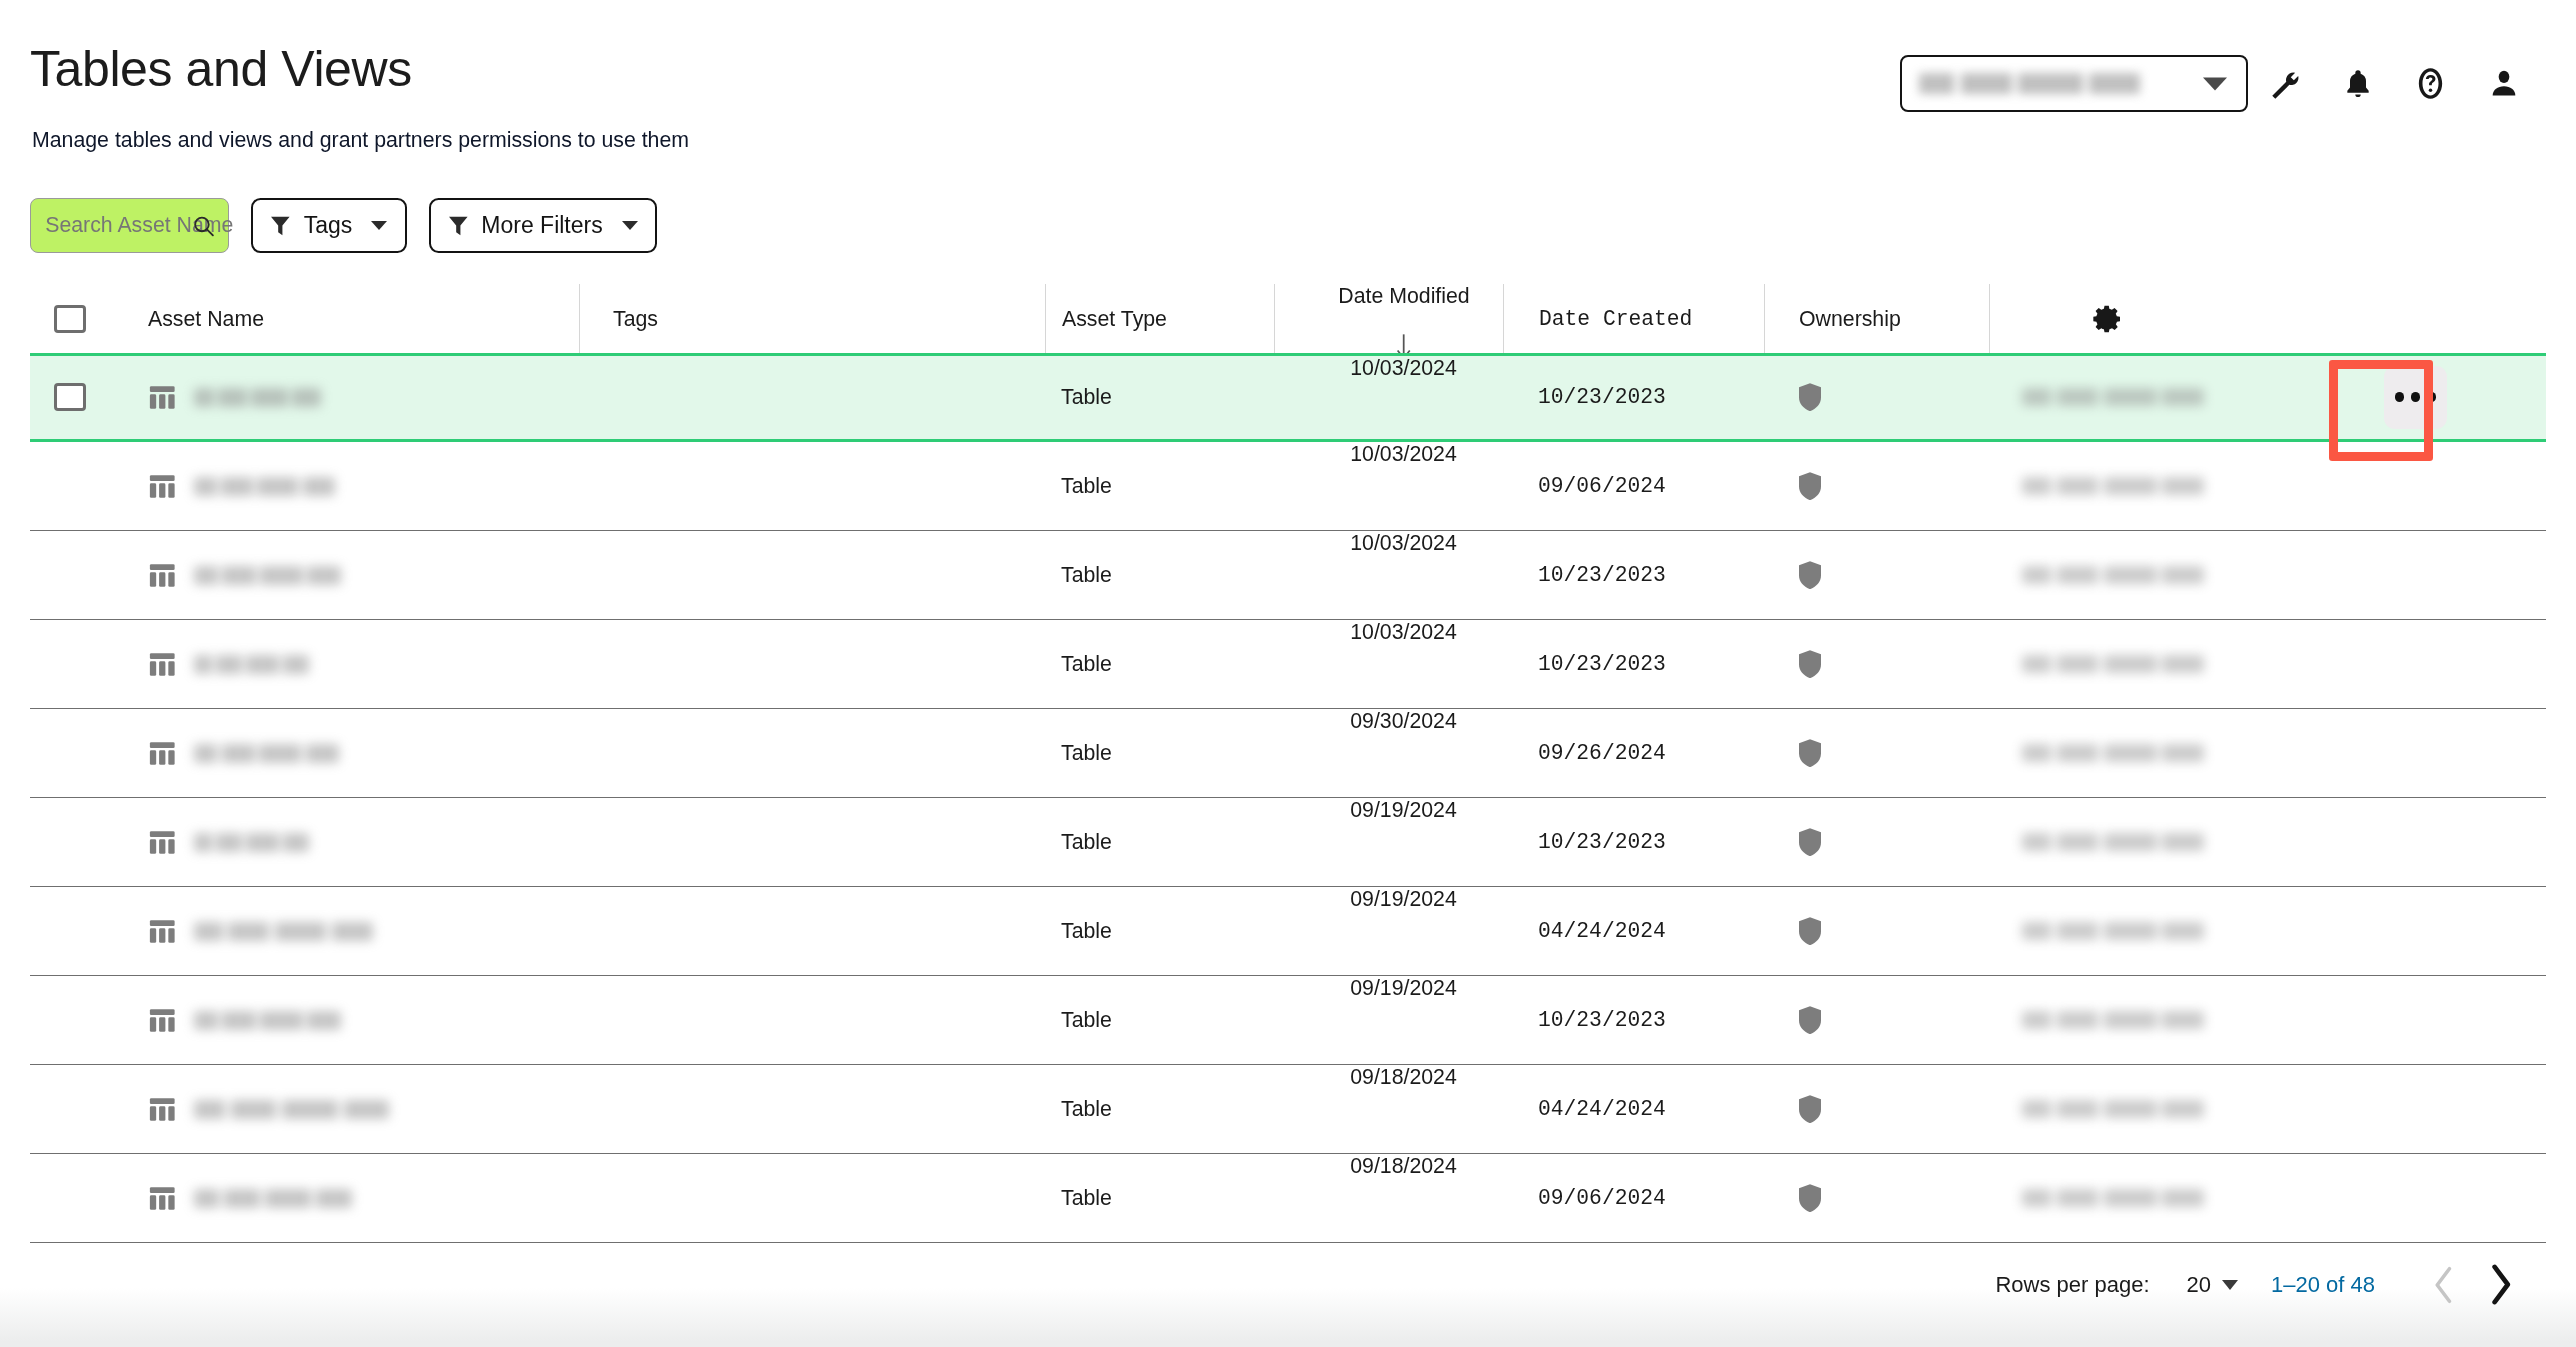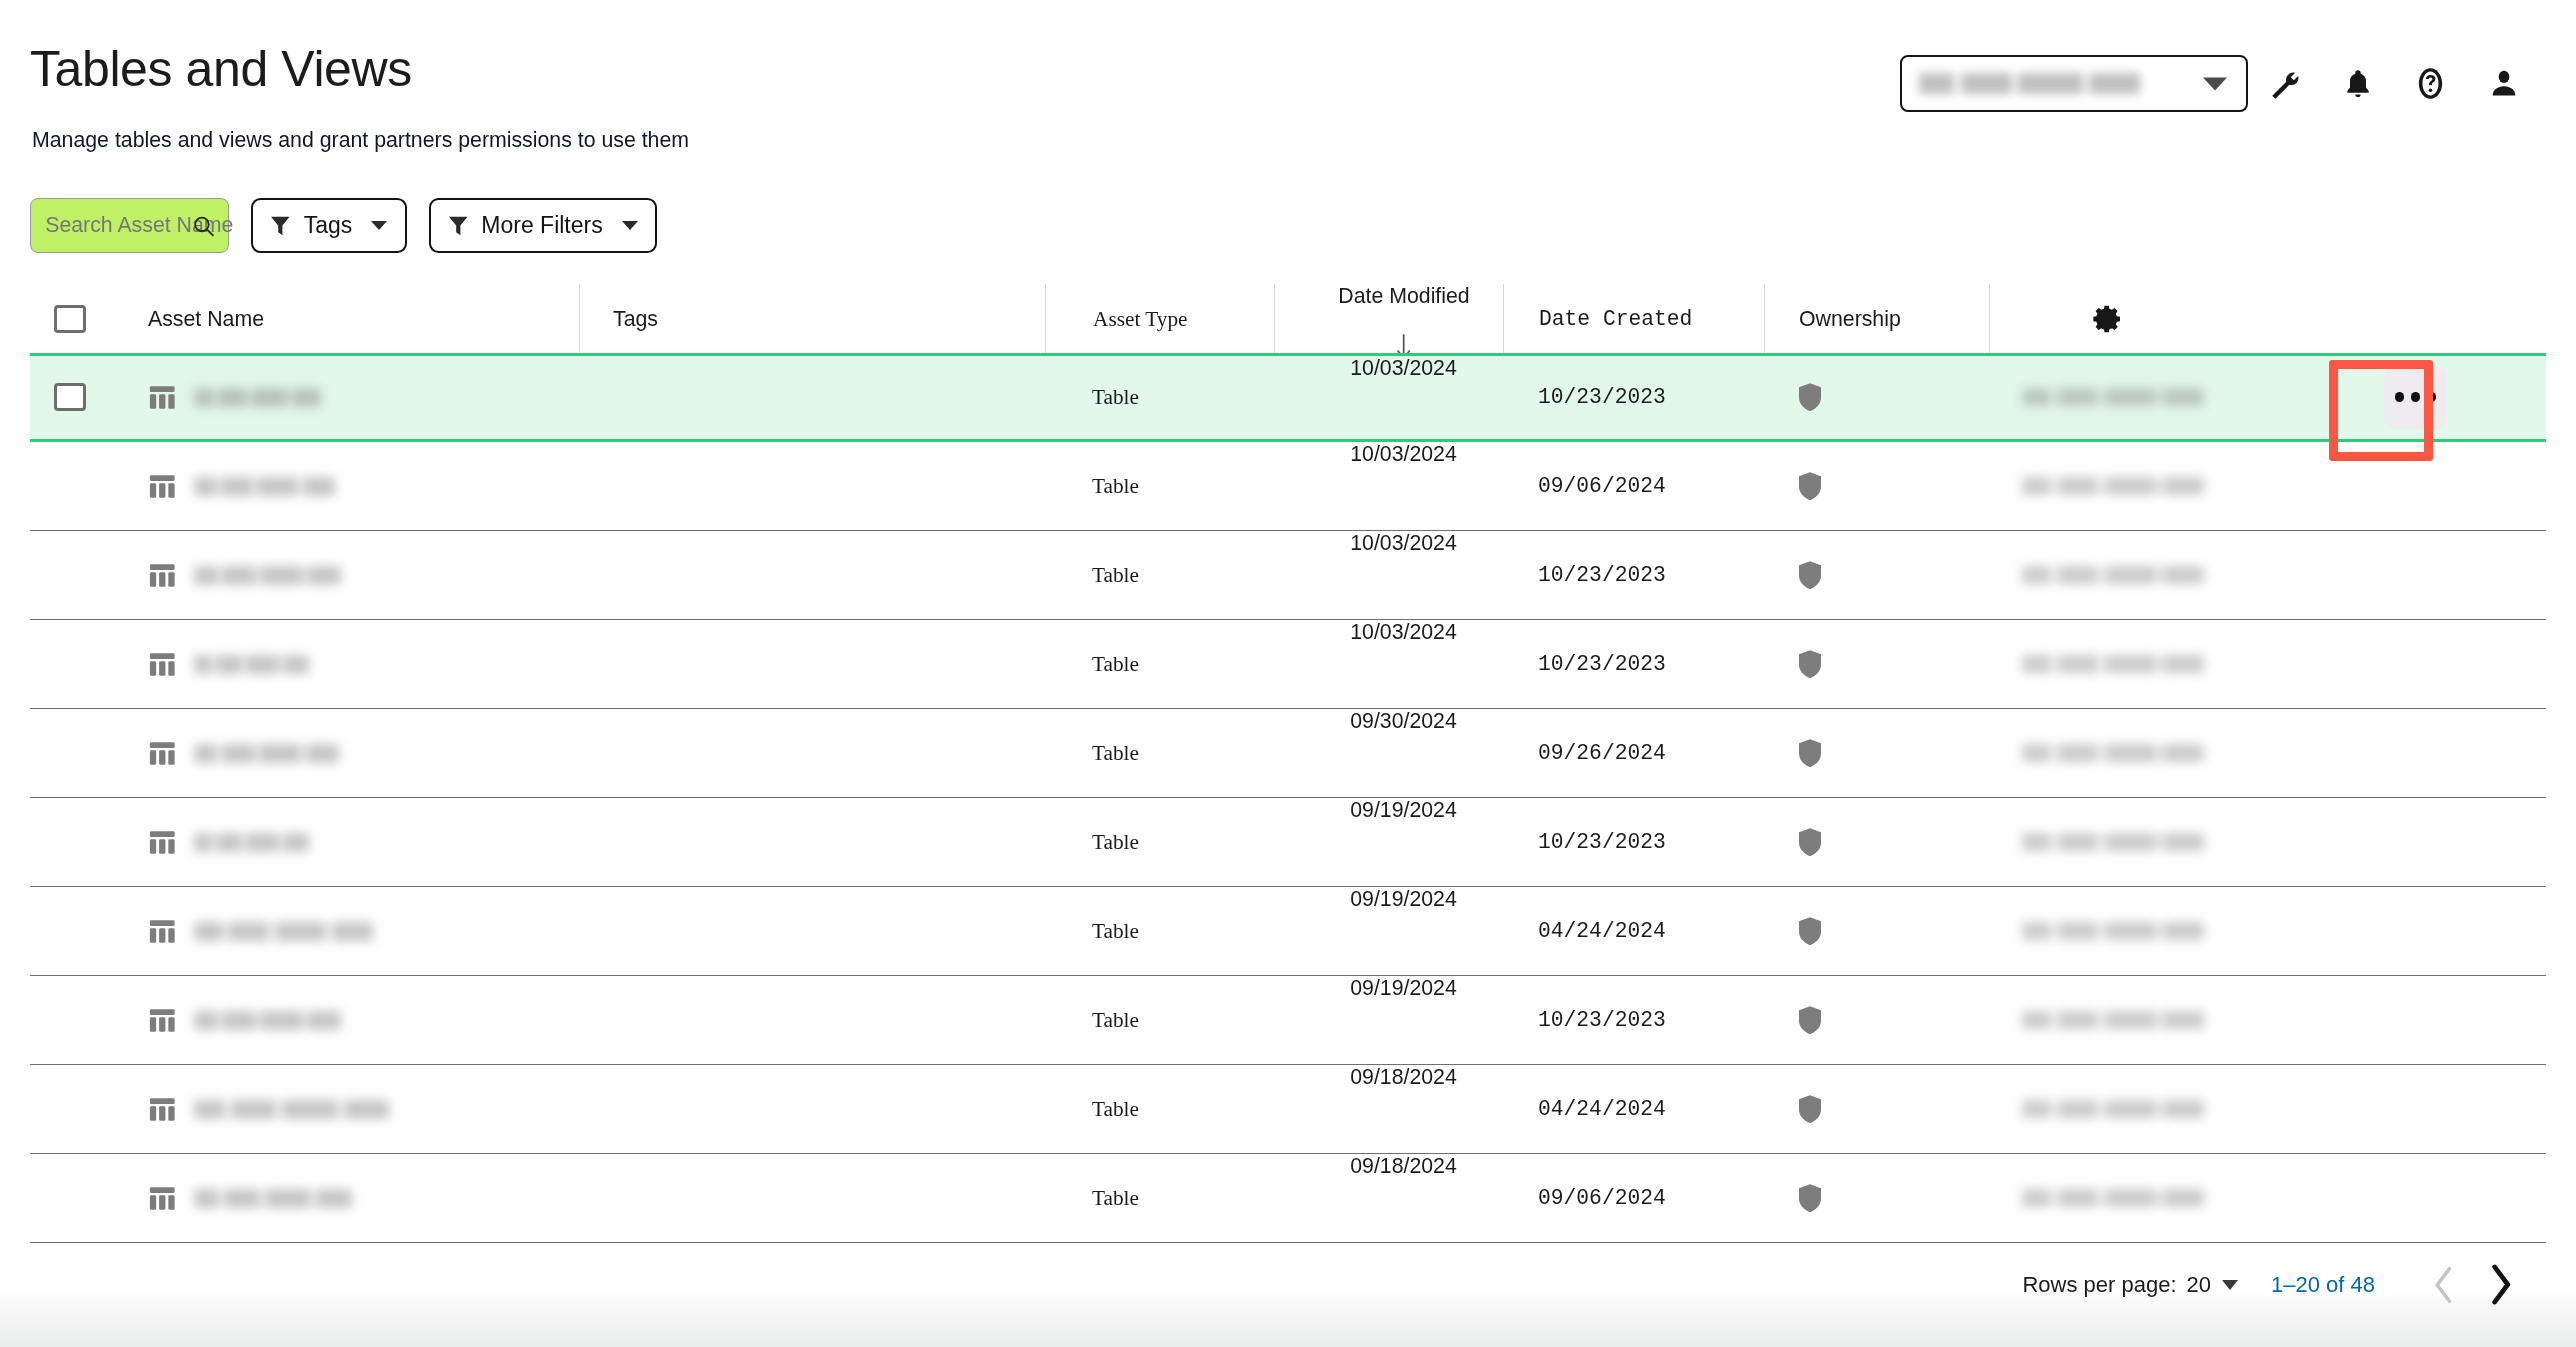--- a/index.html
+++ b/index.html
@@ -189,21 +189,21 @@
     align-items: center;
     height: 70px;
     white-space: nowrap;
   }
 
   .th.divider { border-left: 1.6px solid #d6d6d6; }
 
   .col-check  { width: 79px; justify-content: center; }
   .col-name   { width: 470px; padding-left: 39px; }
   .col-tags   { width: 466px; padding-left: 33px; }
-  .col-type   { width: 229px; padding-left: 47px; font-family: Liberation Serif, serif; }
+  .col-type   { width: 229px; padding-left: 16px; }
   .col-dmod   { width: 229px; padding-left: 30px; gap: 24px; flex-direction: column; }
   .col-dcre   { width: 261px; padding-left: 35px; font-family: Liberation Mono, monospace; }
   .col-own    { width: 225px; padding-left: 34px; }
   .col-ownby  { width: 308px; padding-left: 33px; }
   .col-action { width: 237px; justify-content: center; }
 
   .sort-arrow { width: 17.4px; height: 27px; flex: none; }
 
   .chk {
     width: 32px; height: 28.5px;
@@ -299,21 +299,21 @@
     right: 47px;
     top: 1256px;
     display: flex;
     align-items: center;
     gap: 0;
     z-index: 15;
   }
   .rpp-label { font-size: 22px; color: #1b1b1b; white-space: nowrap; }
   .rpp-value {
     font-size: 22px; color: #1b1b1b;
-    margin-left: 10px;
+    margin-left: 37px;
     display: flex; align-items: center; gap: 11px;
     cursor: pointer;
   }
   .rpp-caret {
     width: 0; height: 0;
     border-left: 8.7px solid transparent;
     border-right: 8.7px solid transparent;
     border-top: 10.3px solid #3a3a3a;
   }
   .range-label { font-size: 22px; color: #0369a1; margin-left: 33px; white-space: nowrap; }

